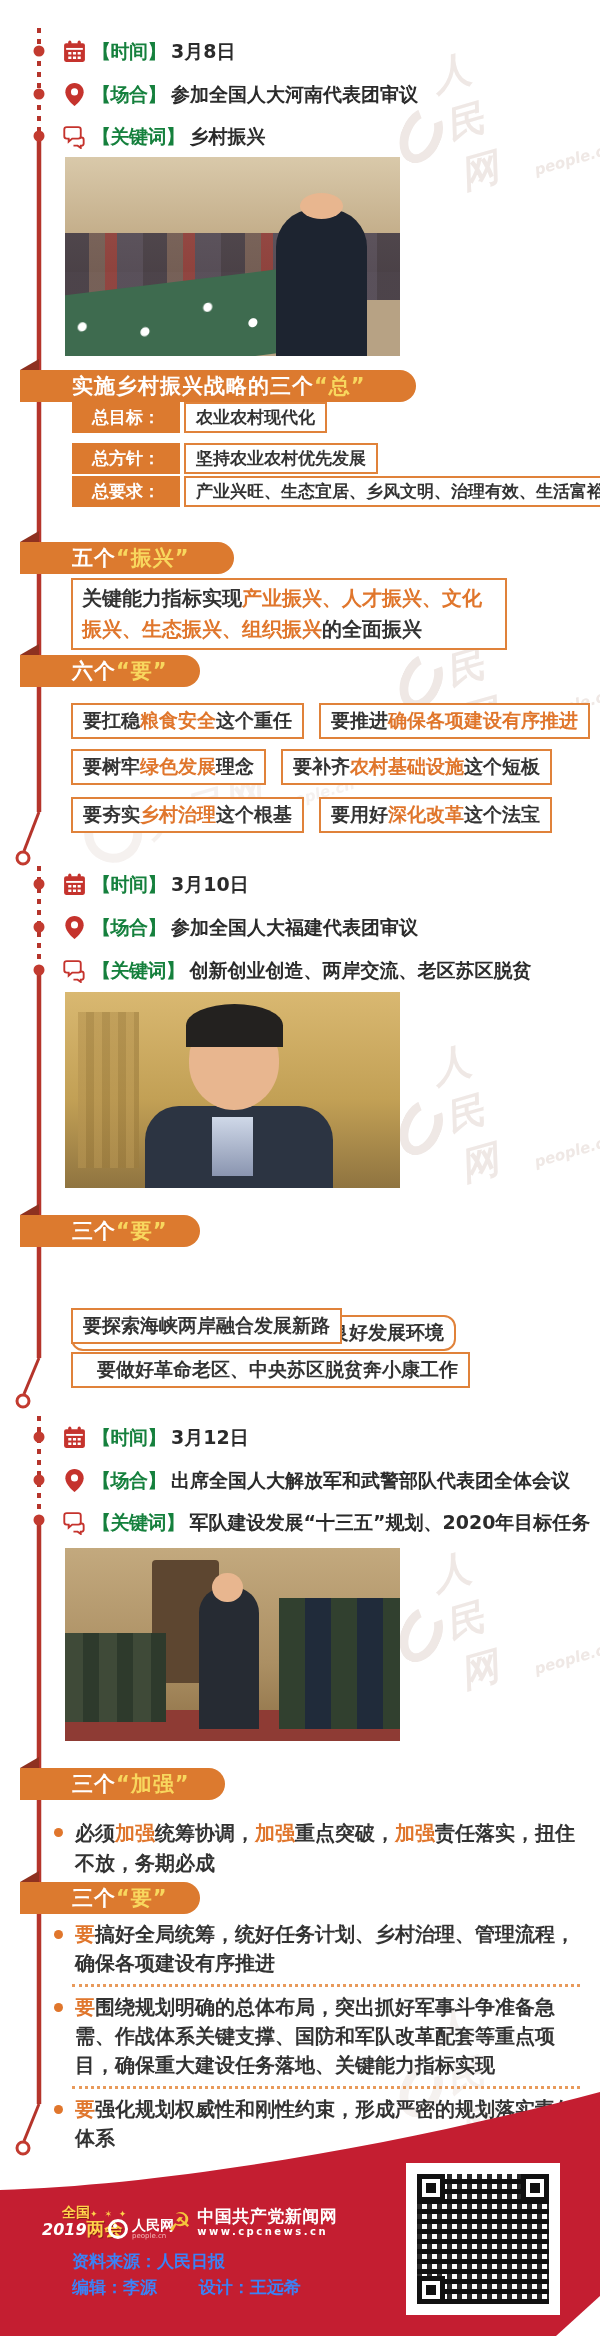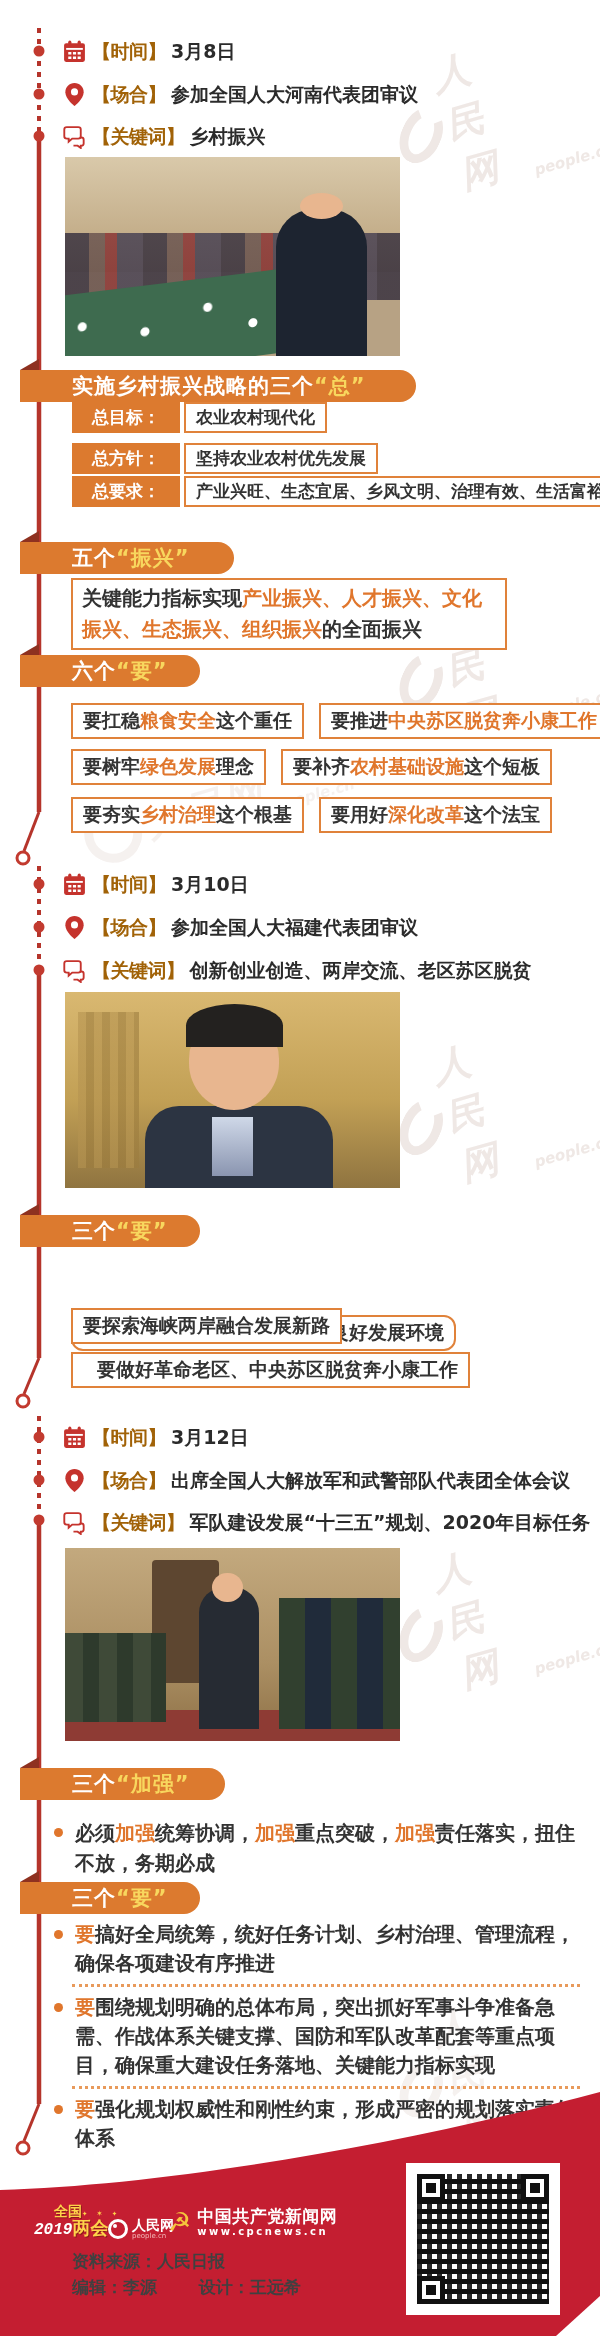--- a/index.html
+++ b/index.html
@@ -11,21 +11,21 @@
   .wm-circ{width:40px;height:40px;border:9px solid #efe8e5;border-top-color:transparent;
       border-radius:50%;transform:rotate(40deg);}
   .wm-cn{font-size:38px;letter-spacing:2px;}
   .wm-en{font-size:15px;align-self:flex-end;padding-bottom:2px;}
   
   #tl{position:absolute;left:0;top:0;z-index:2;pointer-events:none;}
   
   .meta-row{position:absolute;left:62px;height:27px;display:flex;align-items:center;gap:5px;
       font-size:19px;font-weight:700;white-space:nowrap;z-index:3;}
   .meta-icon{width:25px;height:25px;flex:0 0 auto;}
-  .meta-label{color:#a16207;letter-spacing:-0.5px;}
+  .meta-label{color:#15803d;letter-spacing:-0.5px;}
   .meta-value{color:#2b2b2b;}
   
   .photo{position:absolute;left:65px;width:335px;overflow:hidden;z-index:3;background:#b7a284;}
   .ph{position:absolute;}
   
   .banner{position:absolute;left:20px;height:32px;background:#dc7a2f;color:#fff;
       border-radius:0 16px 16px 0;font-size:21px;font-weight:700;line-height:32px;
       padding:0 16px 0 52px;letter-spacing:1px;white-space:nowrap;box-sizing:border-box;z-index:3;}
   .banner::before{content:"";position:absolute;left:0;top:-11px;width:0;height:0;
       border-bottom:11px solid #8e3120;border-left:19px solid transparent;}
@@ -53,38 +53,38 @@
   .dotsep{border:none;border-top:3px dotted #e89a5b;margin:6px 0 6px 20px;}
   
   #footer-curve{position:absolute;left:0;top:2090px;z-index:4;}
   #qr{position:absolute;left:406px;top:2163px;width:154px;height:152px;background:#fff;z-index:5;}
   #qr-pat{position:absolute;left:11px;top:11px;width:132px;height:130px;
      background:
        repeating-linear-gradient(90deg,rgba(17,17,17,.9) 0 5px,transparent 5px 10px),
        repeating-linear-gradient(0deg,#111 0 5px,#fff 5px 10px);}
   .fp{position:absolute;width:28px;height:28px;border:5px solid #111;background:#fff;box-sizing:border-box;}
   .fp::after{content:"";position:absolute;left:4px;top:4px;width:10px;height:10px;background:#111;}
-  .lh-logo{position:absolute;left:34px;top:2204px;z-index:5;line-height:1;white-space:nowrap;font-family:Liberation Mono, monospace;}
+  .lh-logo{position:absolute;left:42px;top:2204px;z-index:5;line-height:1;white-space:nowrap;}
   .lh-qg{color:#ffd24a;font-weight:900;font-size:14px;text-shadow:1px 1px 0 #8e1a1a;margin-left:20px;}
   .lh-stars{color:#ffd24a;font-size:9px;letter-spacing:2px;}
   .lh-year{color:#fff;font-style:italic;font-weight:700;font-size:16px;}
   .lh-lh{color:#ffd24a;font-weight:900;font-size:18px;text-shadow:1px 1px 0 #8e1a1a;}
   .pl-logo{position:absolute;left:108px;top:2218px;display:flex;align-items:center;gap:4px;z-index:5;}
   .pl-circ{width:14px;height:14px;border:3px solid #fff;border-radius:50%;position:relative;}
   .pl-circ::after{content:"";position:absolute;left:2px;top:2px;width:4px;height:4px;
       border-radius:50%;background:#fff;}
   .pl-col{display:flex;flex-direction:column;line-height:1;}
   .pl-cn{color:#fff;font-weight:700;font-size:14px;}
   .pl-en{color:#f4b8b8;font-size:7px;margin-top:1px;}
   .cpc-logo{position:absolute;left:168px;top:2206px;display:flex;align-items:center;gap:6px;z-index:5;}
   .cpc-emblem{color:#f5c53c;font-size:26px;line-height:1;}
   .cpc-col{display:flex;flex-direction:column;line-height:1.2;}
   .cpc-title{color:#fff;font-weight:900;font-size:17px;letter-spacing:0.5px;}
   .cpc-url{color:#fff;font-size:10px;letter-spacing:2.5px;font-weight:700;}
-  .f-line{position:absolute;left:72px;font-size:17px;font-weight:700;color:#404040;z-index:5;white-space:nowrap;}
+  .f-line{position:absolute;left:72px;font-size:17px;font-weight:700;color:#3b82f6;z-index:5;white-space:nowrap;}
 </style>
 </head>
 <body>
 
 <div id="page">
 
   <div class="wm" style="left:398px;top:36px;">
     <span class="wm-circ"></span>
     <span class="wm-cn">人民网</span>
     <span class="wm-en">people.cn</span>
@@ -210,21 +210,21 @@
   </div>
 
   <div class="para" style="top:578px;"><span>关键能力指标实现</span><span class="hl">产业振兴、人才振兴、文化振兴、生态振兴、组织振兴</span><span>的全面振兴</span></div>
 
   <div class="banner" style="top:655px;min-width:180px;">
     <span><span>六个</span><span class="yl">“要”</span></span>
   </div>
 
   <div class="boxrow" style="top:703px;">
     <span class="obox"><span>要扛稳</span><span class="hl">粮食安全</span><span>这个重任</span></span>
-    <span class="obox"><span>要推进</span><span class="hl">中央苏区脱贫奔小康工作</span></span>
+    <span class="obox"><span>要推进</span><span class="hl">确保各项建设有序推进</span></span>
   </div>
   <div class="boxrow" style="top:749px;">
     <span class="obox"><span>要树牢</span><span class="hl">绿色发展</span><span>理念</span></span>
     <span class="obox"><span>要补齐</span><span class="hl">农村基础设施</span><span>这个短板</span></span>
   </div>
   <div class="boxrow" style="top:797px;">
     <span class="obox"><span>要夯实</span><span class="hl">乡村治理</span><span>这个根基</span></span>
     <span class="obox"><span>要用好</span><span class="hl">深化改革</span><span>这个法宝</span></span>
   </div>
 

